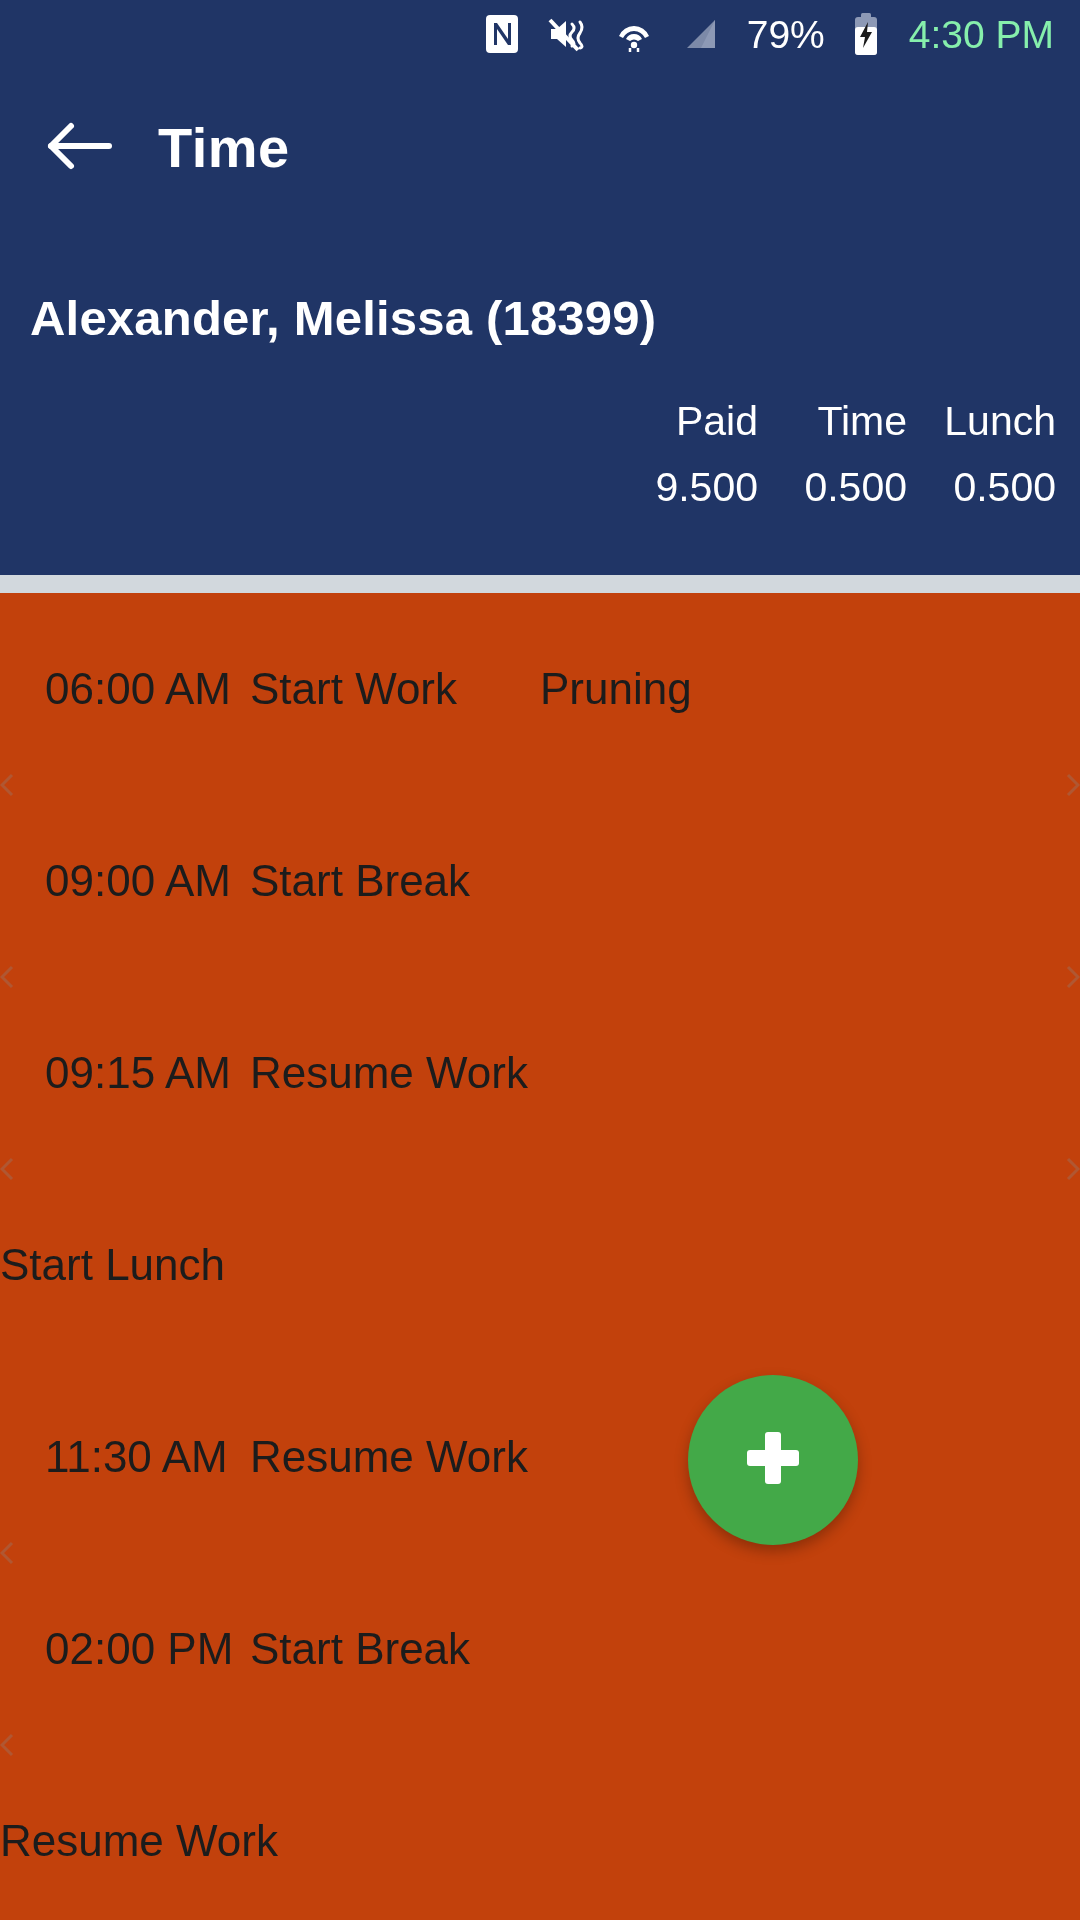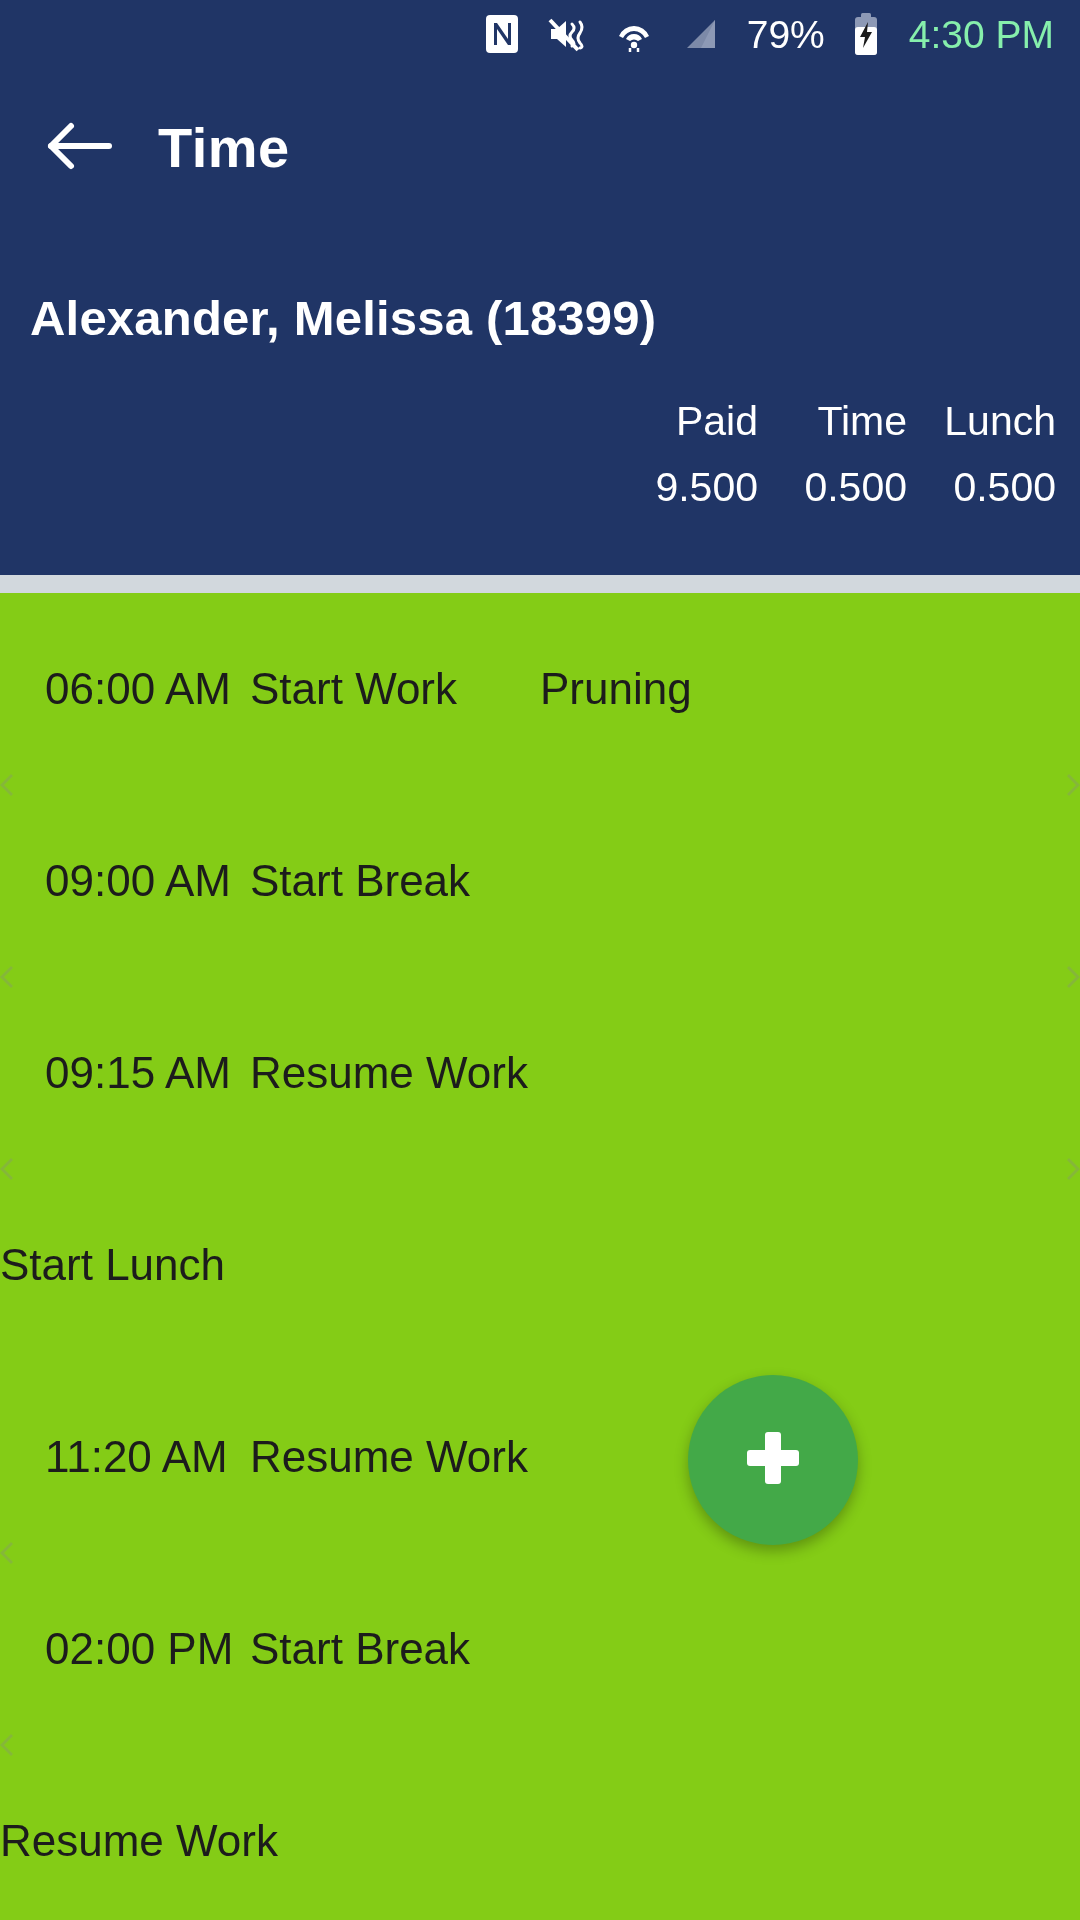--- a/index.html
+++ b/index.html
@@ -75,21 +75,21 @@
   }
 
   
   .list {
     position:absolute; top:593px; left:0; width:1080px; height:1327px;
     background:#f4f4f4;
   }
   .row {
     position:relative; width:1080px; height:192px;
     display:flex; align-items:center;
-    background:#84cc16;
+    background:#c2410c;
   }
   .cell-time {
     width:250px; padding-left:45px;
     font-size:44px; color:#1c1c1c; font-weight:400; white-space:nowrap;
   }
   .cell-action {
     width:290px;
     font-size:44px; color:#1c1c1c; font-weight:400; white-space:nowrap;
   }
   .cell-task {
@@ -242,21 +242,21 @@
       <span class="edge-chev right">
         <svg width="14" height="24" viewBox="0 0 14 24">
             <path d="M2 2 L12 12 L2 22" stroke="#8a8a8a" stroke-width="3" fill="none"></path>
           </svg>
       </span>
       <div class="cell-action">Start Lunch</div>
       <div class="cell-task"></div>
     </div>
 
     <div class="row">
-      <div class="cell-time">11:20 AM</div>
+      <div class="cell-time">11:30 AM</div>
       <div class="cell-action">Resume Work</div>
       <div class="cell-task"></div>
     </div>
 
     <div class="row">
       <span class="edge-chev left">
         <svg width="14" height="24" viewBox="0 0 14 24">
             <path d="M12 2 L2 12 L12 22" stroke="#8a8a8a" stroke-width="3" fill="none"></path>
           </svg>
       </span>

